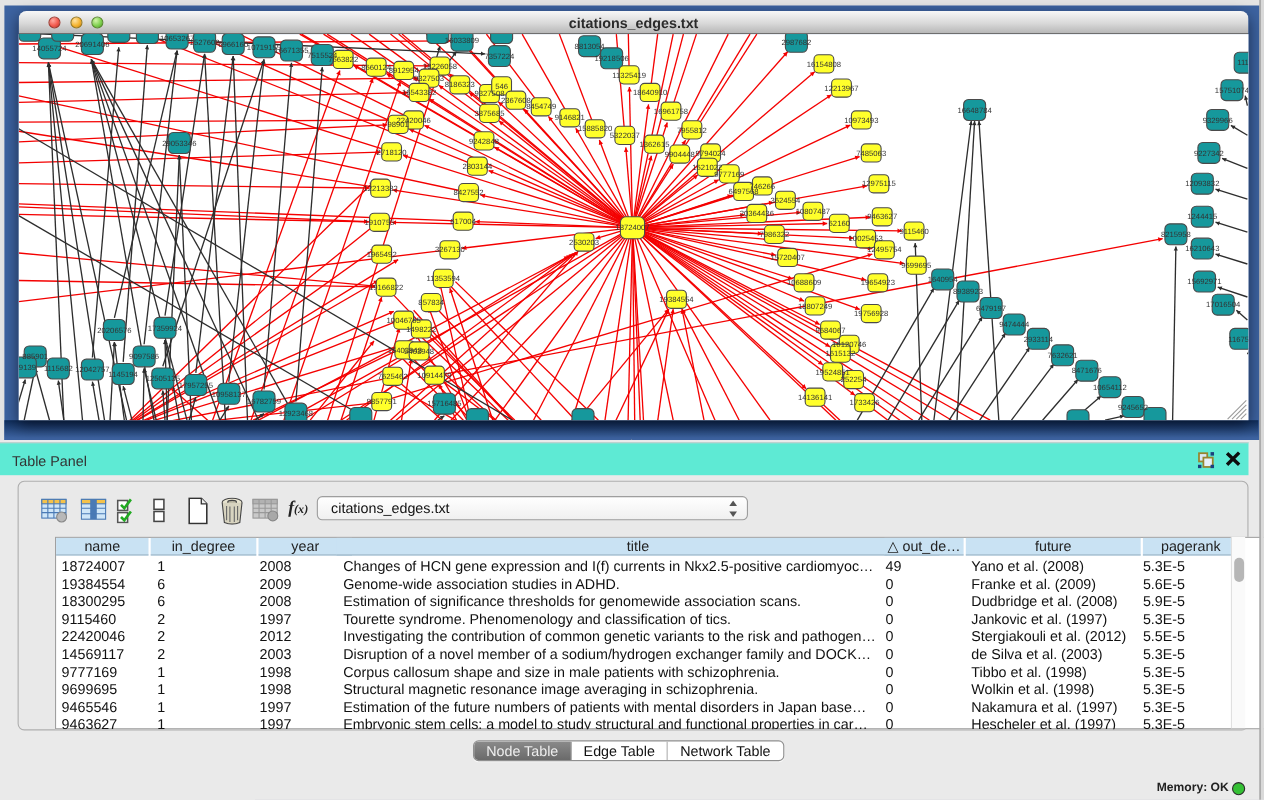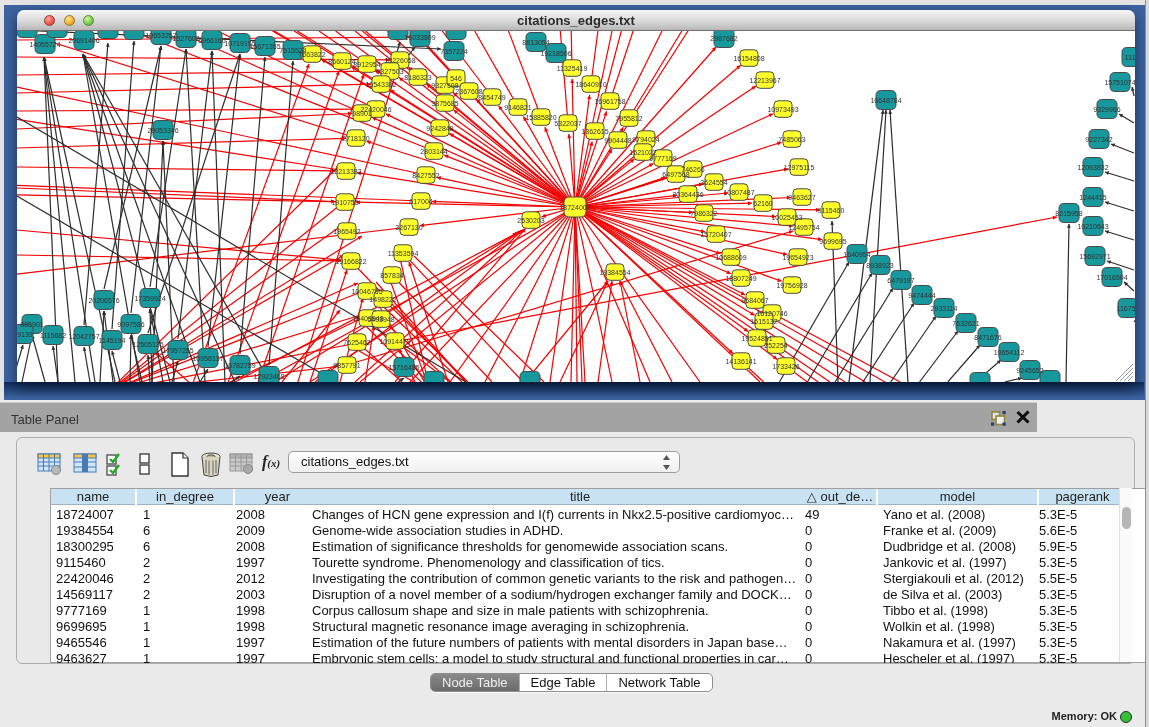--- a/index.html
+++ b/index.html
@@ -12,21 +12,21 @@
   border-radius:7px 7px 0 0; box-shadow:0 5px 14px rgba(0,0,10,.55); }
 #titlebar { position:absolute; left:0; top:0; width:1118px; height:21px;
   border-radius:7px 7px 0 0;
   background:linear-gradient(#f7f7f7, #d9d9d9 55%, #b8b8b8);
   border-bottom:1px solid #6e6e6e; }
 #titlebar .tl { position:absolute; top:5px; width:11px; height:11px; border-radius:50%; }
 #title { position:absolute; top:3px; left:0; width:100%; text-align:center;
   font-size:13px; font-weight:bold; color:#2b2b2b; }
 #canvas { position:absolute; left:0; top:21px; width:1118px; height:351px; background:#fff; overflow:hidden; }
 #tablepanel { position:absolute; left:0; top:400px; width:1149px; height:327px; background:#eaeaea; }
-#tphead { position:absolute; left:0; top:2px; width:1037px; height:30px; background:#a3a3a3;
+#tphead { position:absolute; left:0; top:2px; width:1135px; height:30px; background:#5eead4;
   border-top:1px solid #cdcdcd; }
 #tphead .lbl { position:absolute; left:11px; top:9px; font-size:13px; color:#333; }
 #tpbody { position:absolute; left:16px; top:37px; width:1119px; height:227px;
   background:#e9e9e9; border:1px solid #aeaeae; border-radius:6px; }
 #dropdown { position:absolute; left:271px; top:13px; width:392px; height:22px;
   background:linear-gradient(#ffffff,#f0f0f0); border:1px solid #9e9e9e; border-radius:5px;
   font-size:13px; color:#111; line-height:20px; padding-left:12px; }
 #tablewrap { position:absolute; left:1px; top:50px; width:1116px; height:175px; background:#fff; overflow:hidden; outline:1px solid #a0a0a0; outline-offset:-1px;margin-left:32px; }
 .hcell { position:absolute; top:1px; height:16px; background:#c9e2f3; font-size:13px;
   text-align:center; color:#222; line-height:16px; border-bottom:1px solid #9ab4c6; }
@@ -842,21 +842,21 @@
         <path d="M4.5 0 L8 5 L1 5 Z" fill="#555"></path>
           <path d="M4.5 15 L8 10 L1 10 Z" fill="#555"></path>
       </svg>
     </div>
     <div id="tablewrap">
       <div class="hcell" style="left:1px; width:84px;">name</div>
       <div class="hcell" style="left:87px; width:96px;">in_degree</div>
       <div class="hcell" style="left:185px; width:85px;">year</div>
       <div class="hcell" style="left:256px; width:548px;">title</div>
       <div class="hcell" style="left:754px; width:72px;">△ out_de…</div>
-      <div class="hcell" style="left:828px; width:159px;">model</div>
+      <div class="hcell" style="left:828px; width:159px;">future</div>
       <div class="hcell" style="left:989px; width:87px;">pagerank</div>
       <div style="position:absolute; left:0; top:19px; width:1104px;">
 <div class="trow">
             <span class="c0">18724007</span>
             <span class="c1">1</span>
             <span class="c2">2008</span>
             <span class="c3">Changes of HCN gene expression and I(f) currents in Nkx2.5-positive cardiomyoc…</span>
             <span class="c4">49</span>
             <span class="c5">Yano et al. (2008)</span>
             <span class="c6">5.3E-5</span>

